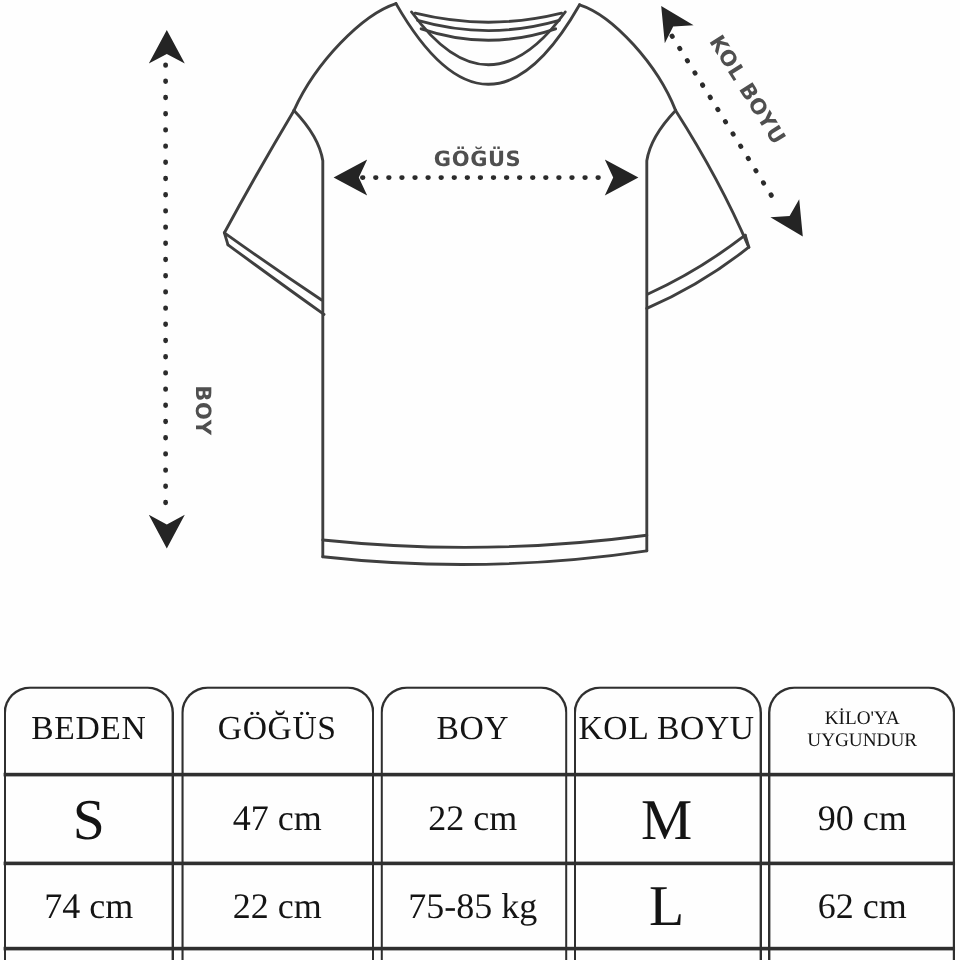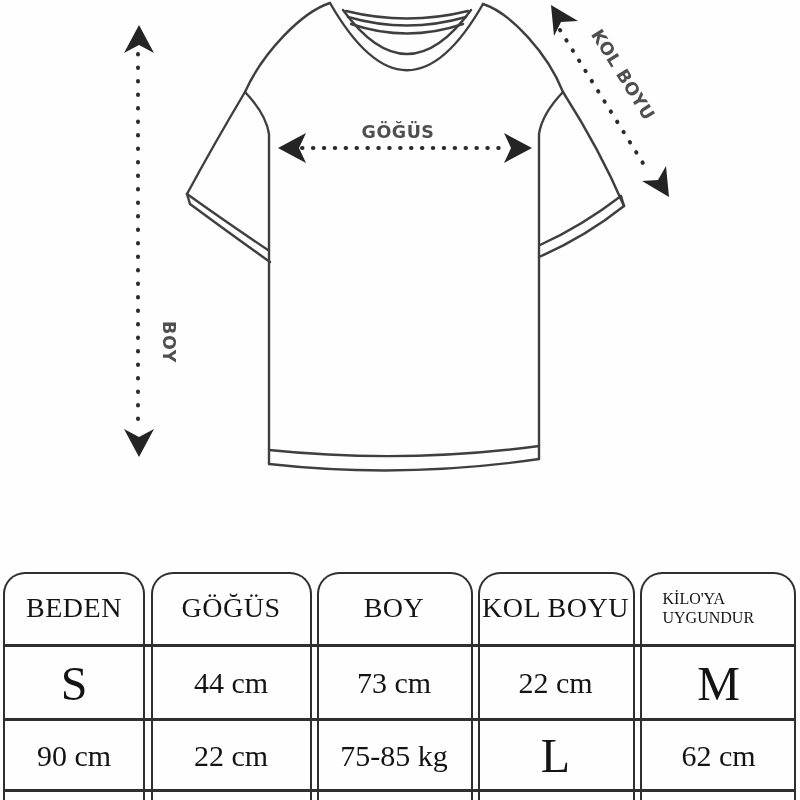--- a/index.html
+++ b/index.html
@@ -28,21 +28,21 @@
   #c4{left:478px;width:157px;}
   #c5{left:640px;width:156px;}
   .hline{position:absolute;left:3px;width:793px;height:2.5px;background:#2f2f2f;}
   #h1{top:74px;} #h2{top:148px;} #h3{top:219px;}
   .cells{position:absolute;inset:0;display:grid;
          grid-template-columns:148px 166px 160px 163px 163px;
          grid-template-rows:76px 74px 71px 70px;}
   .cell{display:flex;align-items:center;justify-content:center;
         font-family:"Liberation Serif",serif;color:#141414;}
   .cell.h{font-size:28px;letter-spacing:.5px;}
-  .cell.h5{font-size:16px;line-height:1.2;text-align:left;}
+  .cell.h5{font-size:16px;line-height:1.2;text-align:center;}
   .cell.h5 span{display:inline-block;max-width:112px;}
   .cell.sz{font-size:48px;}
   .cell.d{font-size:30px;}
 </style>
 </head>
 <body>
 
 <div class="stage">
 
   <svg class="diagram" width="800" height="544" viewBox="0 0 800 544">
@@ -113,26 +113,26 @@
 
       <div class="cell h">BEDEN</div>
       <div class="cell h">GÖĞÜS</div>
       <div class="cell h">BOY</div>
       <div class="cell h">KOL BOYU</div>
       <div class="cell h5">
           <span>KİLO'YA UYGUNDUR</span>
         </div>
 
       <div class="cell sz">S</div>
-      <div class="cell d">44 cm</div>
-      <div class="cell d">73 cm</div>
+      <div class="cell d">47 cm</div>
       <div class="cell d">22 cm</div>
 
       <div class="cell sz">M</div>
       <div class="cell d">90 cm</div>
+      <div class="cell d">74 cm</div>
       <div class="cell d">22 cm</div>
       <div class="cell d">75-85 kg</div>
 
       <div class="cell sz">L</div>
       <div class="cell d">62 cm</div>
       <div class="cell d">75 cm</div>
       <div class="cell d">23 cm</div>
       <div class="cell d">85-95 kg</div>
     </div>
   </div>

